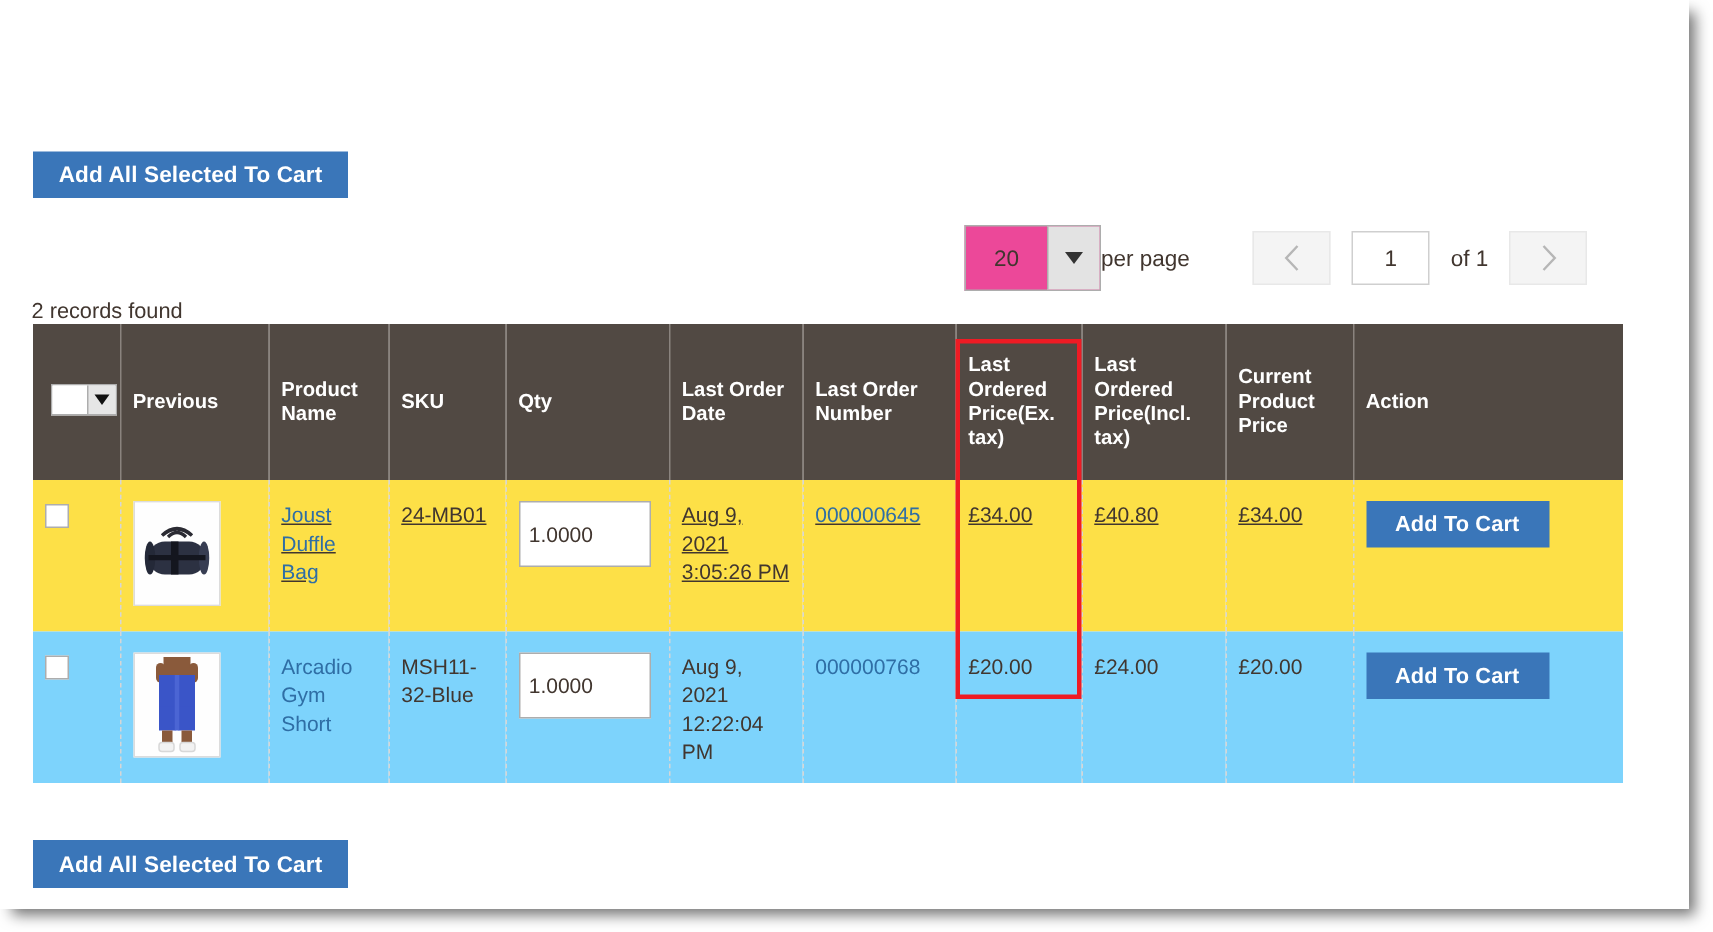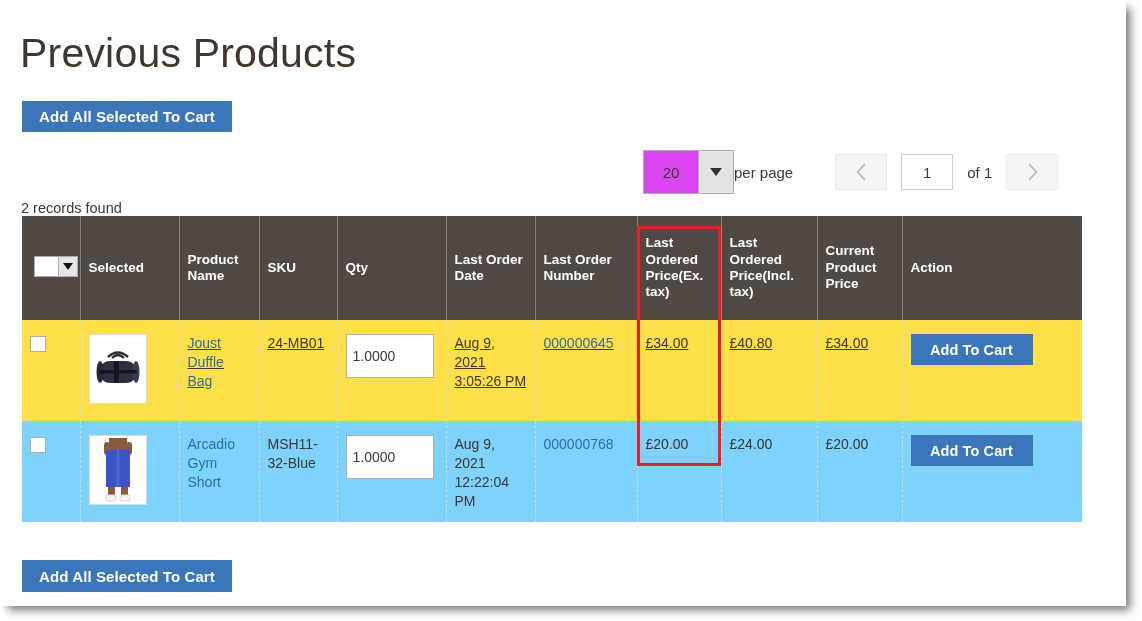--- a/index.html
+++ b/index.html
@@ -74,21 +74,21 @@
     position: absolute;
     left: 643px; top: 150px;
     display: flex;
     align-items: center;
   }
   .limiter {
     display: flex;
     align-items: stretch;
     height: 44px;
     border: 1px solid #adadad;
-    background: #d946ef;
+    background: #ec4899;
   }
   .limiter .value {
     width: 54px;
     display: flex;
     align-items: center;
     justify-content: center;
     font-size: 15px;
     color: #41362f;
   }
   .limiter .arrow-box {
@@ -246,21 +246,20 @@
     pointer-events: none;
     z-index: 20;
   }
 </style>
 </head>
 <body>
 
 <div id="page">
   <div id="canvas">
 
-    <h1 class="page-title">Previous Products</h1>
 
     <button class="btn-primary" id="btn-top">Add All Selected To Cart</button>
 
     <div class="records-found">2 records found</div>
 
     <div id="toolbar">
       <div class="limiter">
         <div class="value">20</div>
         <div class="arrow-box">
           <span class="caret-down"></span>
@@ -301,21 +300,21 @@
       <thead>
         <tr>
           <th class="first-col">
             <span class="head-chk-wrap">
               <span class="box"></span>
               <span class="arr">
                   <i></i>
                 </span>
             </span>
           </th>
-          <th>Selected</th>
+          <th>Previous</th>
           <th>Product Name</th>
           <th>SKU</th>
           <th>Qty</th>
           <th>Last Order Date</th>
           <th>Last Order Number</th>
           <th>Last Ordered Price(Ex. tax)</th>
           <th>Last Ordered Price(Incl. tax)</th>
           <th>Current Product Price</th>
           <th>Action</th>
         </tr>

